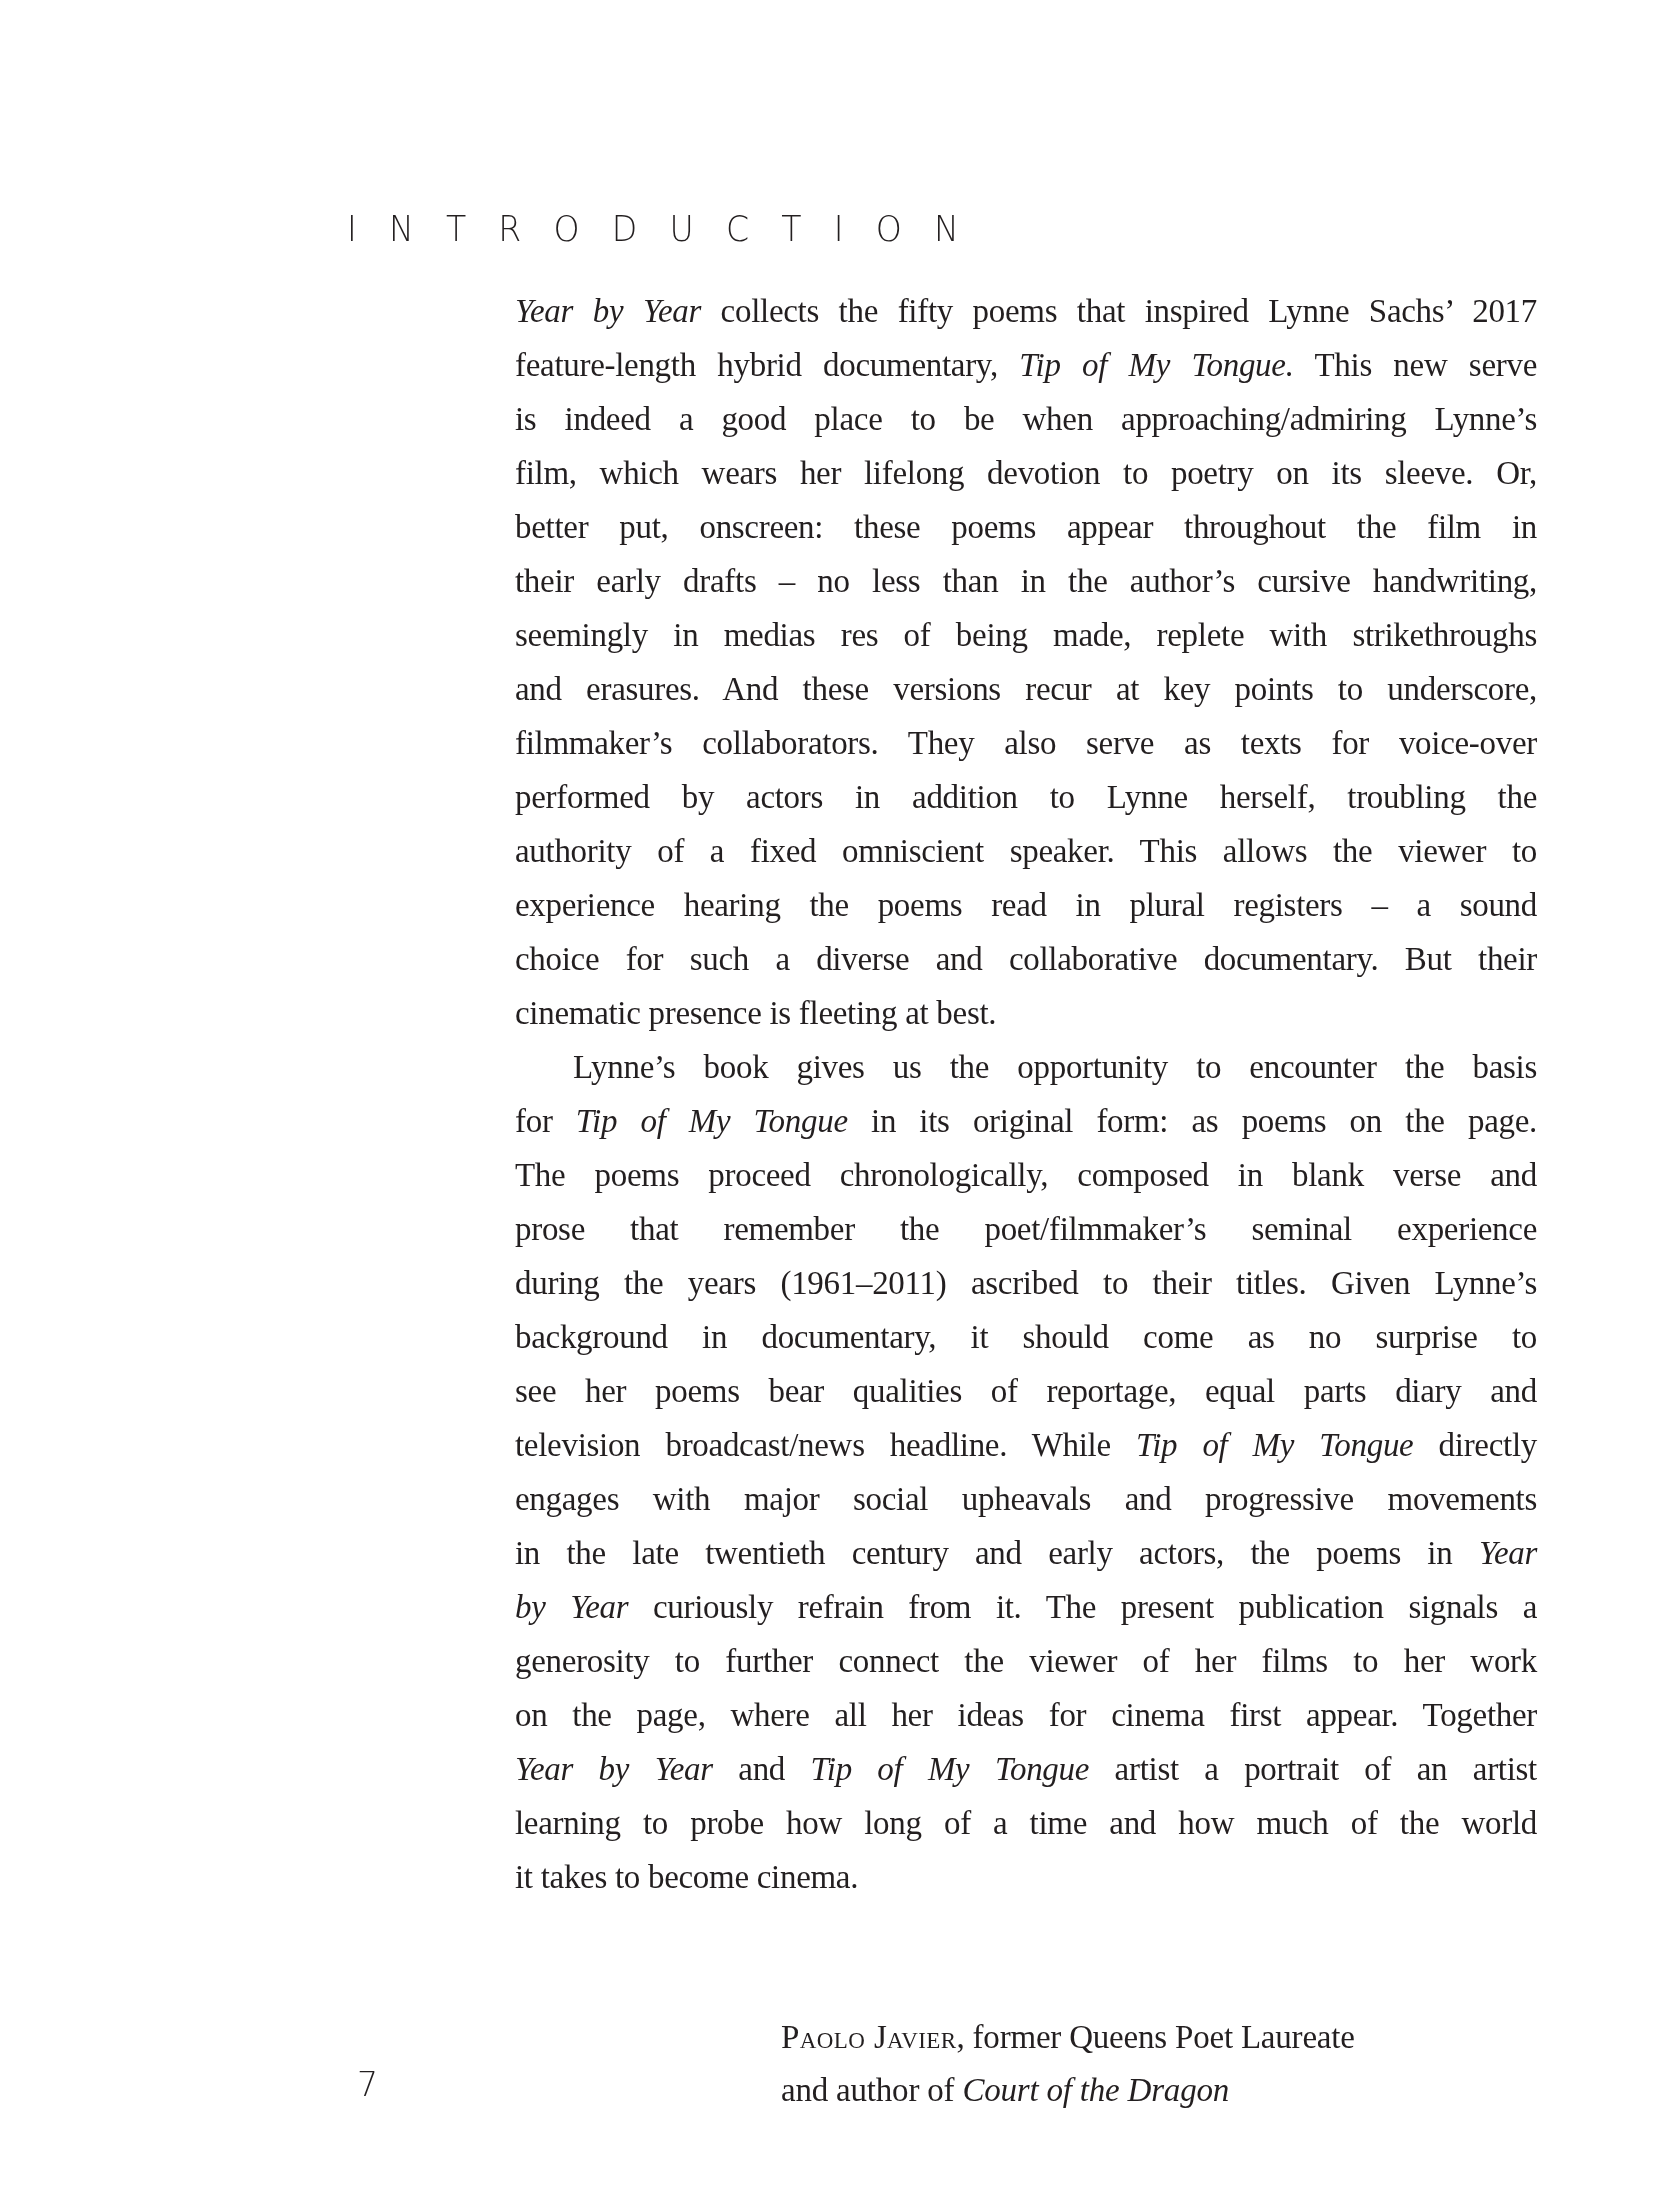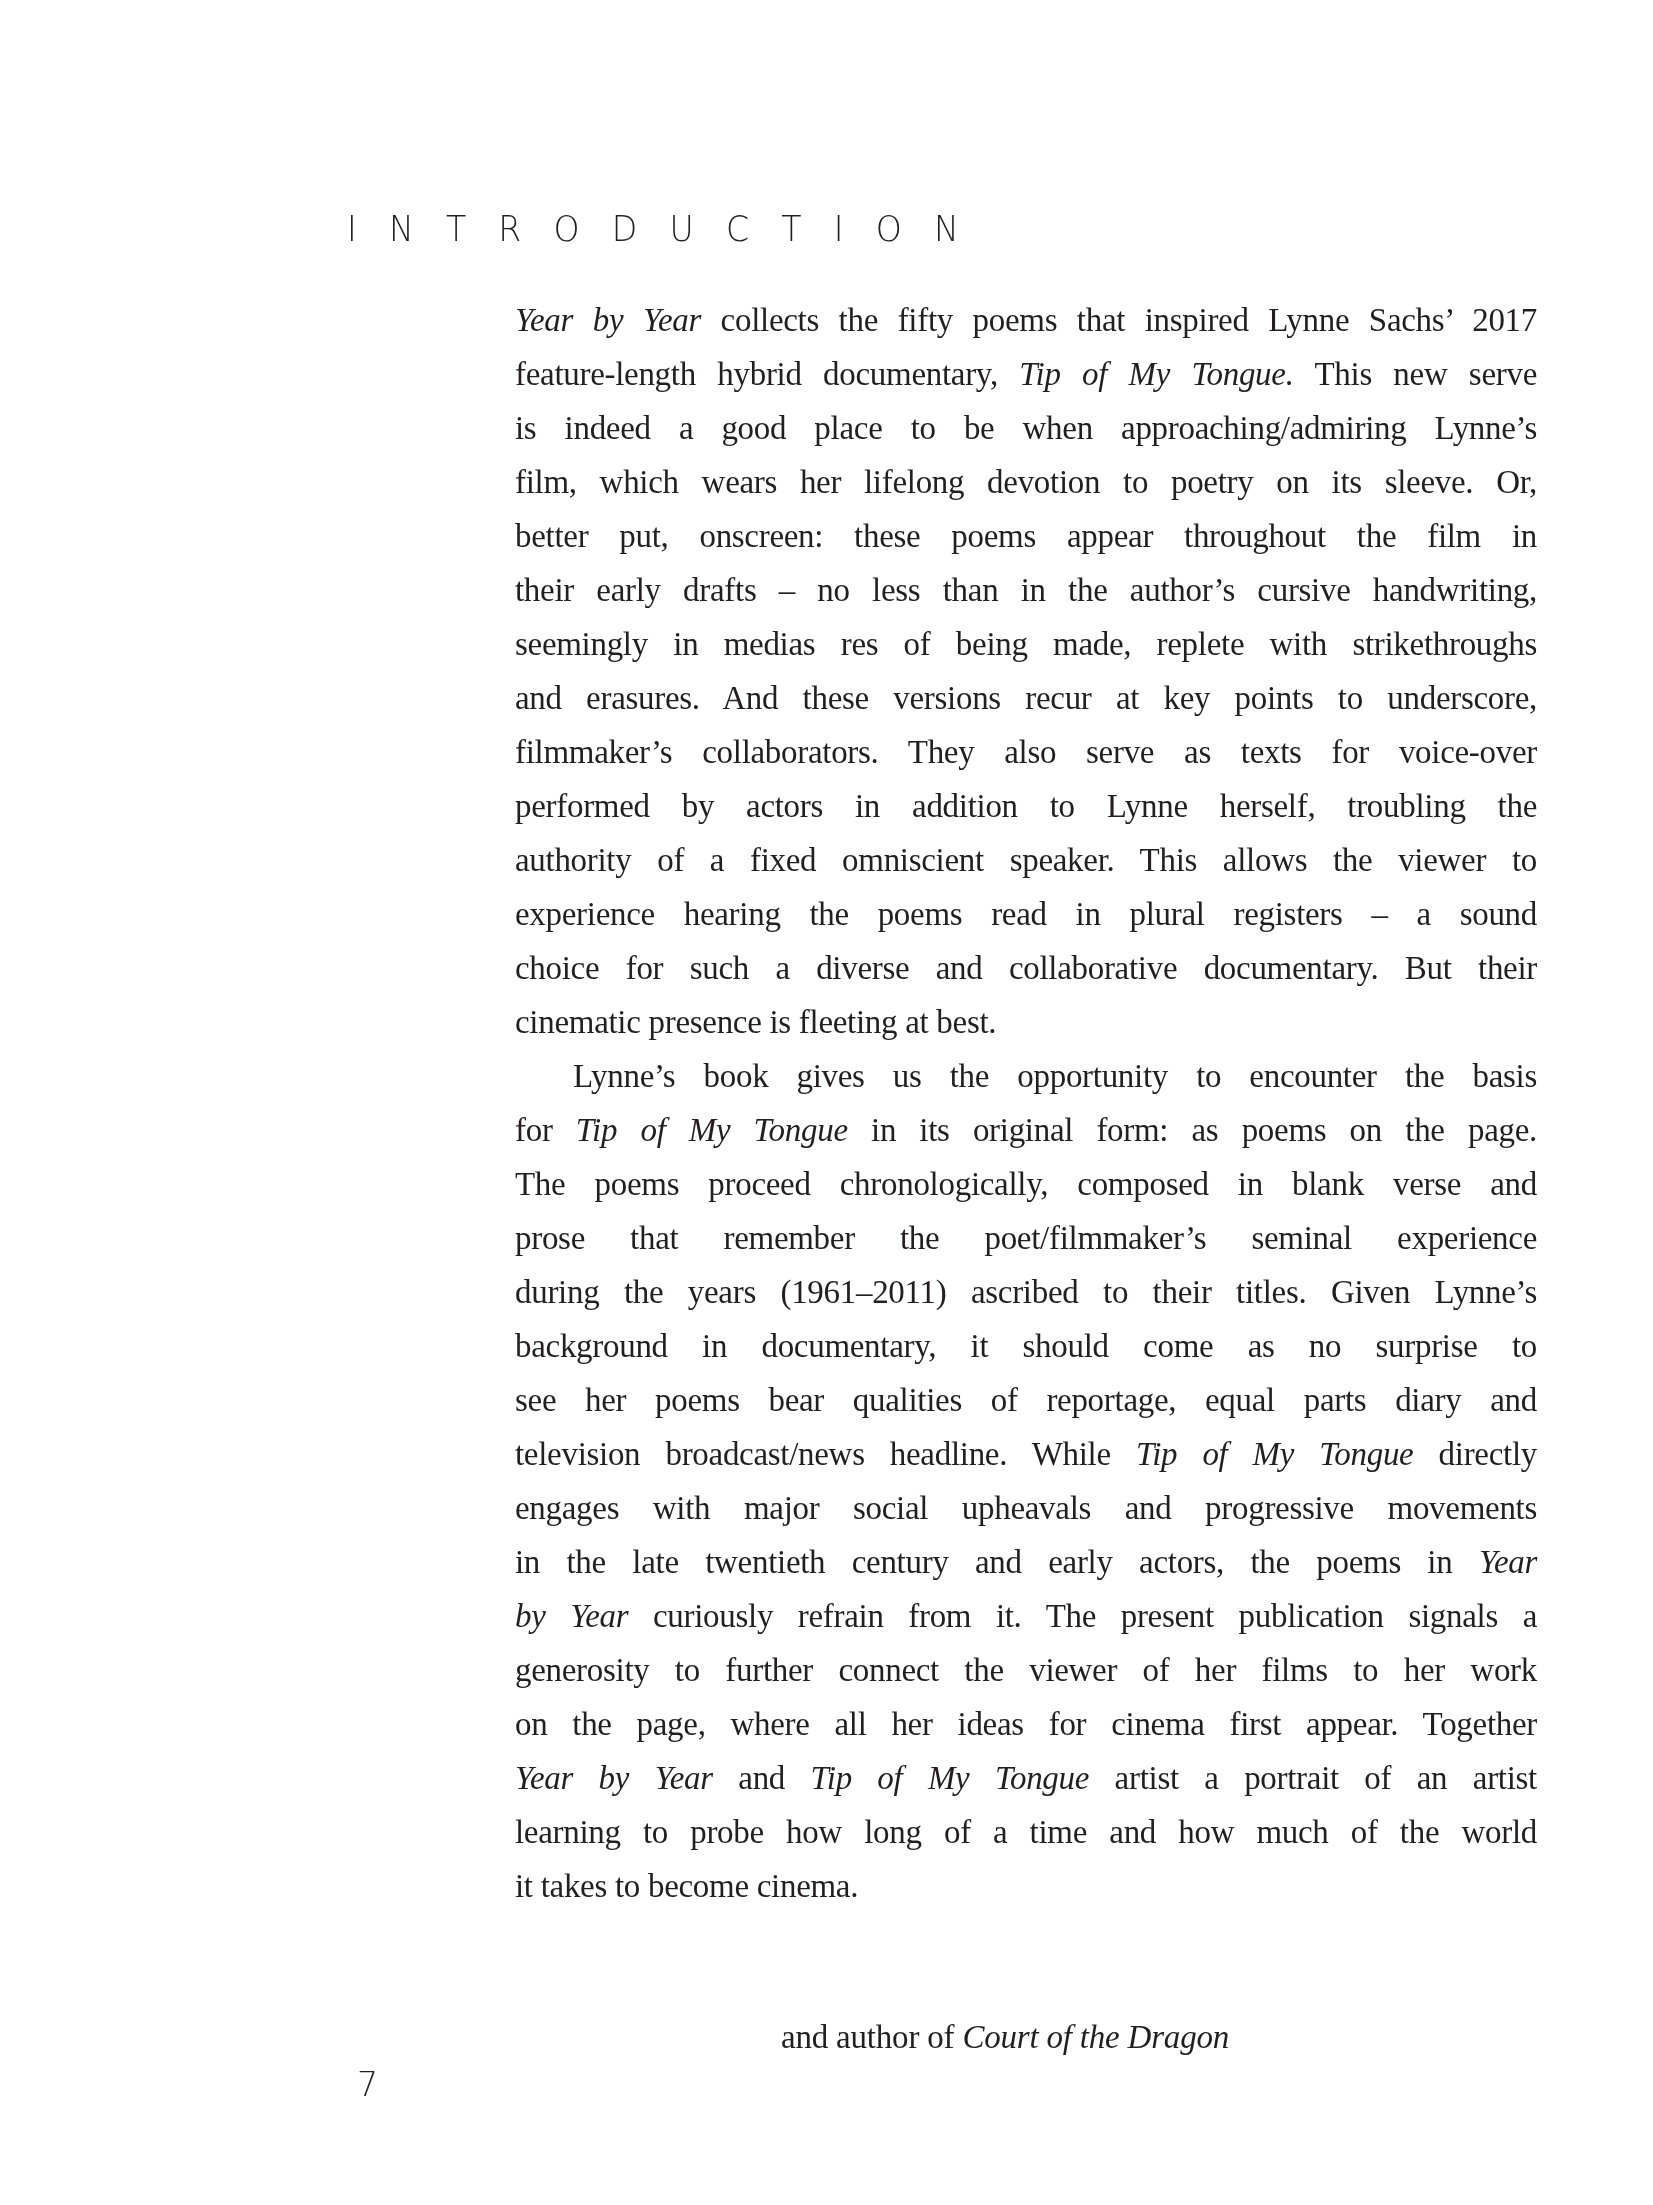--- a/index.html
+++ b/index.html
@@ -25,21 +25,21 @@
       letter-spacing: 35px;
       line-height: 41px;
       color: #231f20;
       -webkit-text-stroke: 0;
       transform: scaleX(0.92);
       transform-origin: left center;
     }
     .body-text {
       position: absolute;
       left: 515px;
-      top: 293px;
+      top: 284px;
       width: 1022px;
     }
     .line {
       display: block;
       height: 54px;
       line-height: 54px;
       font-size: 33px;
       white-space: nowrap;
       text-align: justify;
       text-align-last: justify;
@@ -117,18 +117,21 @@
       <span class="line"><span>generosity to further connect the viewer of her films to her work</span></span>
       <span class="line"><span>on the page, where all her ideas for cinema first appear. Together</span></span>
       <span class="line"><span class="it">Year by Year</span><span> and </span><span class="it">Tip of My Tongue</span><span> artist a portrait of an artist</span></span>
       <span class="line"><span>learning to probe how long of a time and how much of the world</span></span>
       <span class="line last"><span>it takes to become cinema.</span></span>
     </div>
   </div>
 
 <div class="attribution">
   <div>
+    <span class="sc">Paolo Javier</span><span>, former Queens Poet Laureate</span>
+  </div>
+  <div>
     <span>and author of </span><span class="it">Court of the Dragon</span>
   </div>
 </div>
 
 <div class="page-number">7</div>
 
 
 </body></html>

